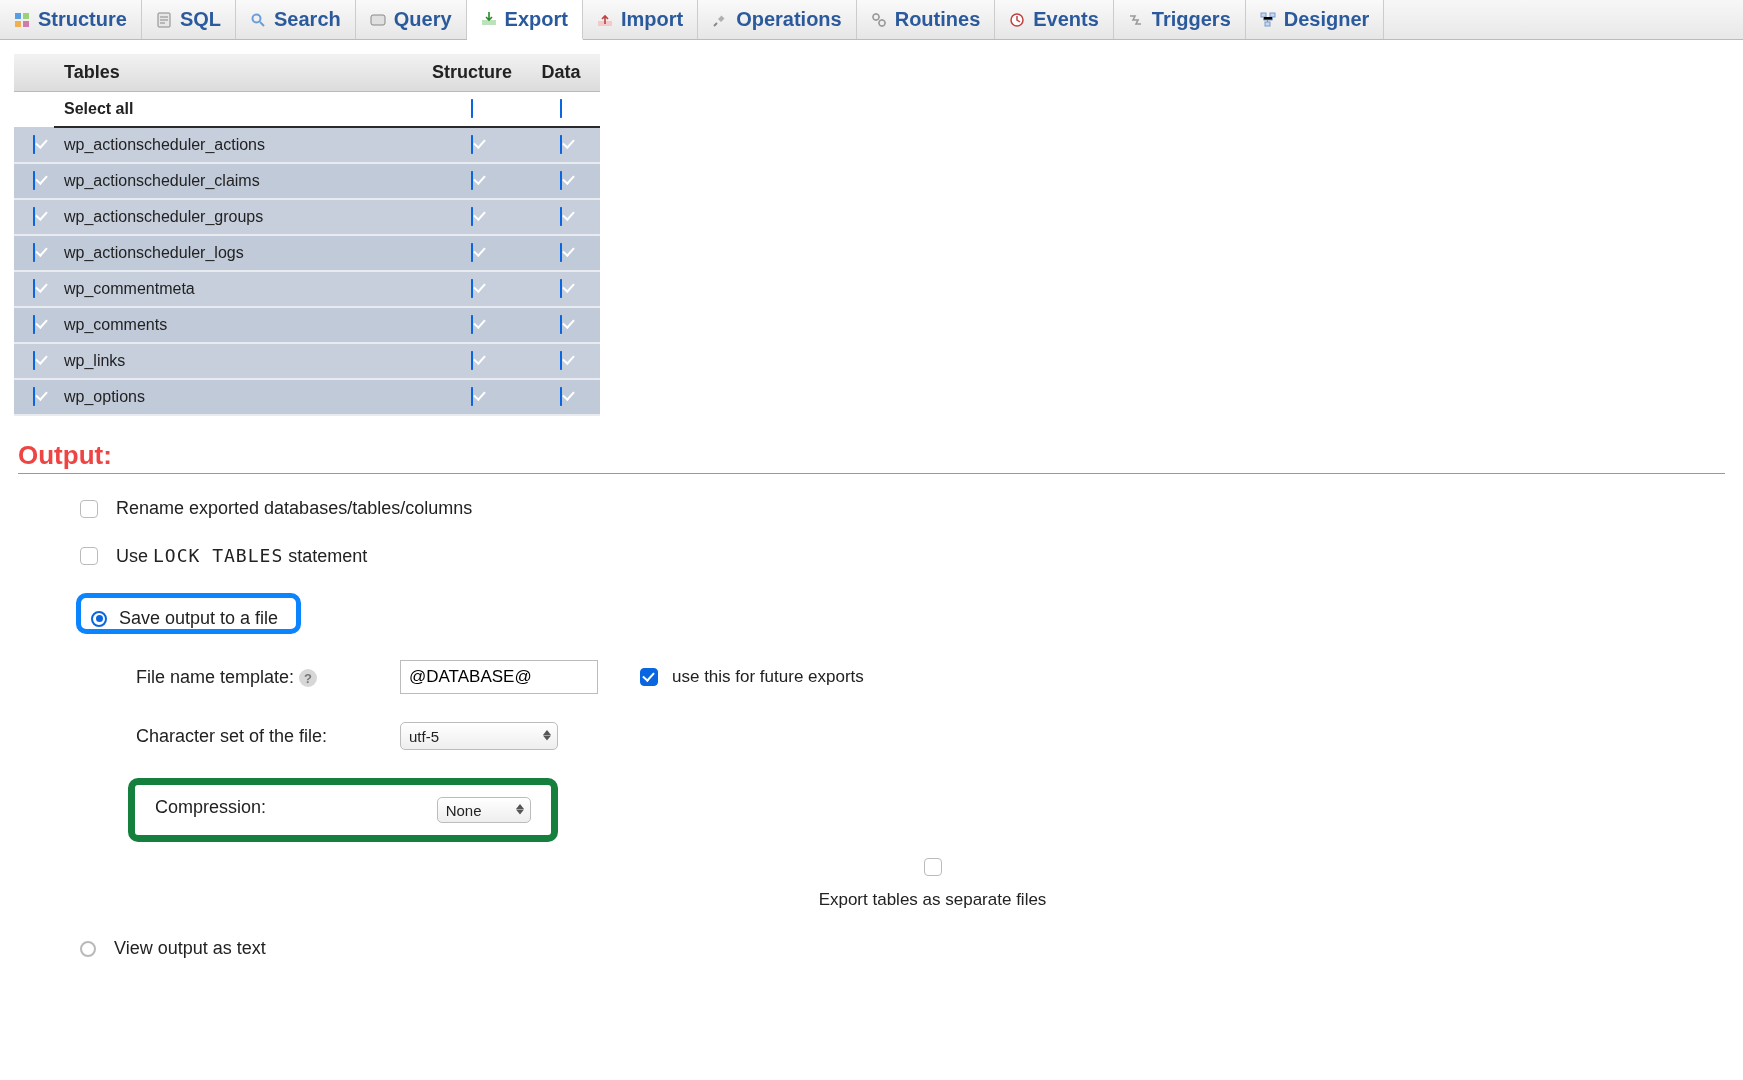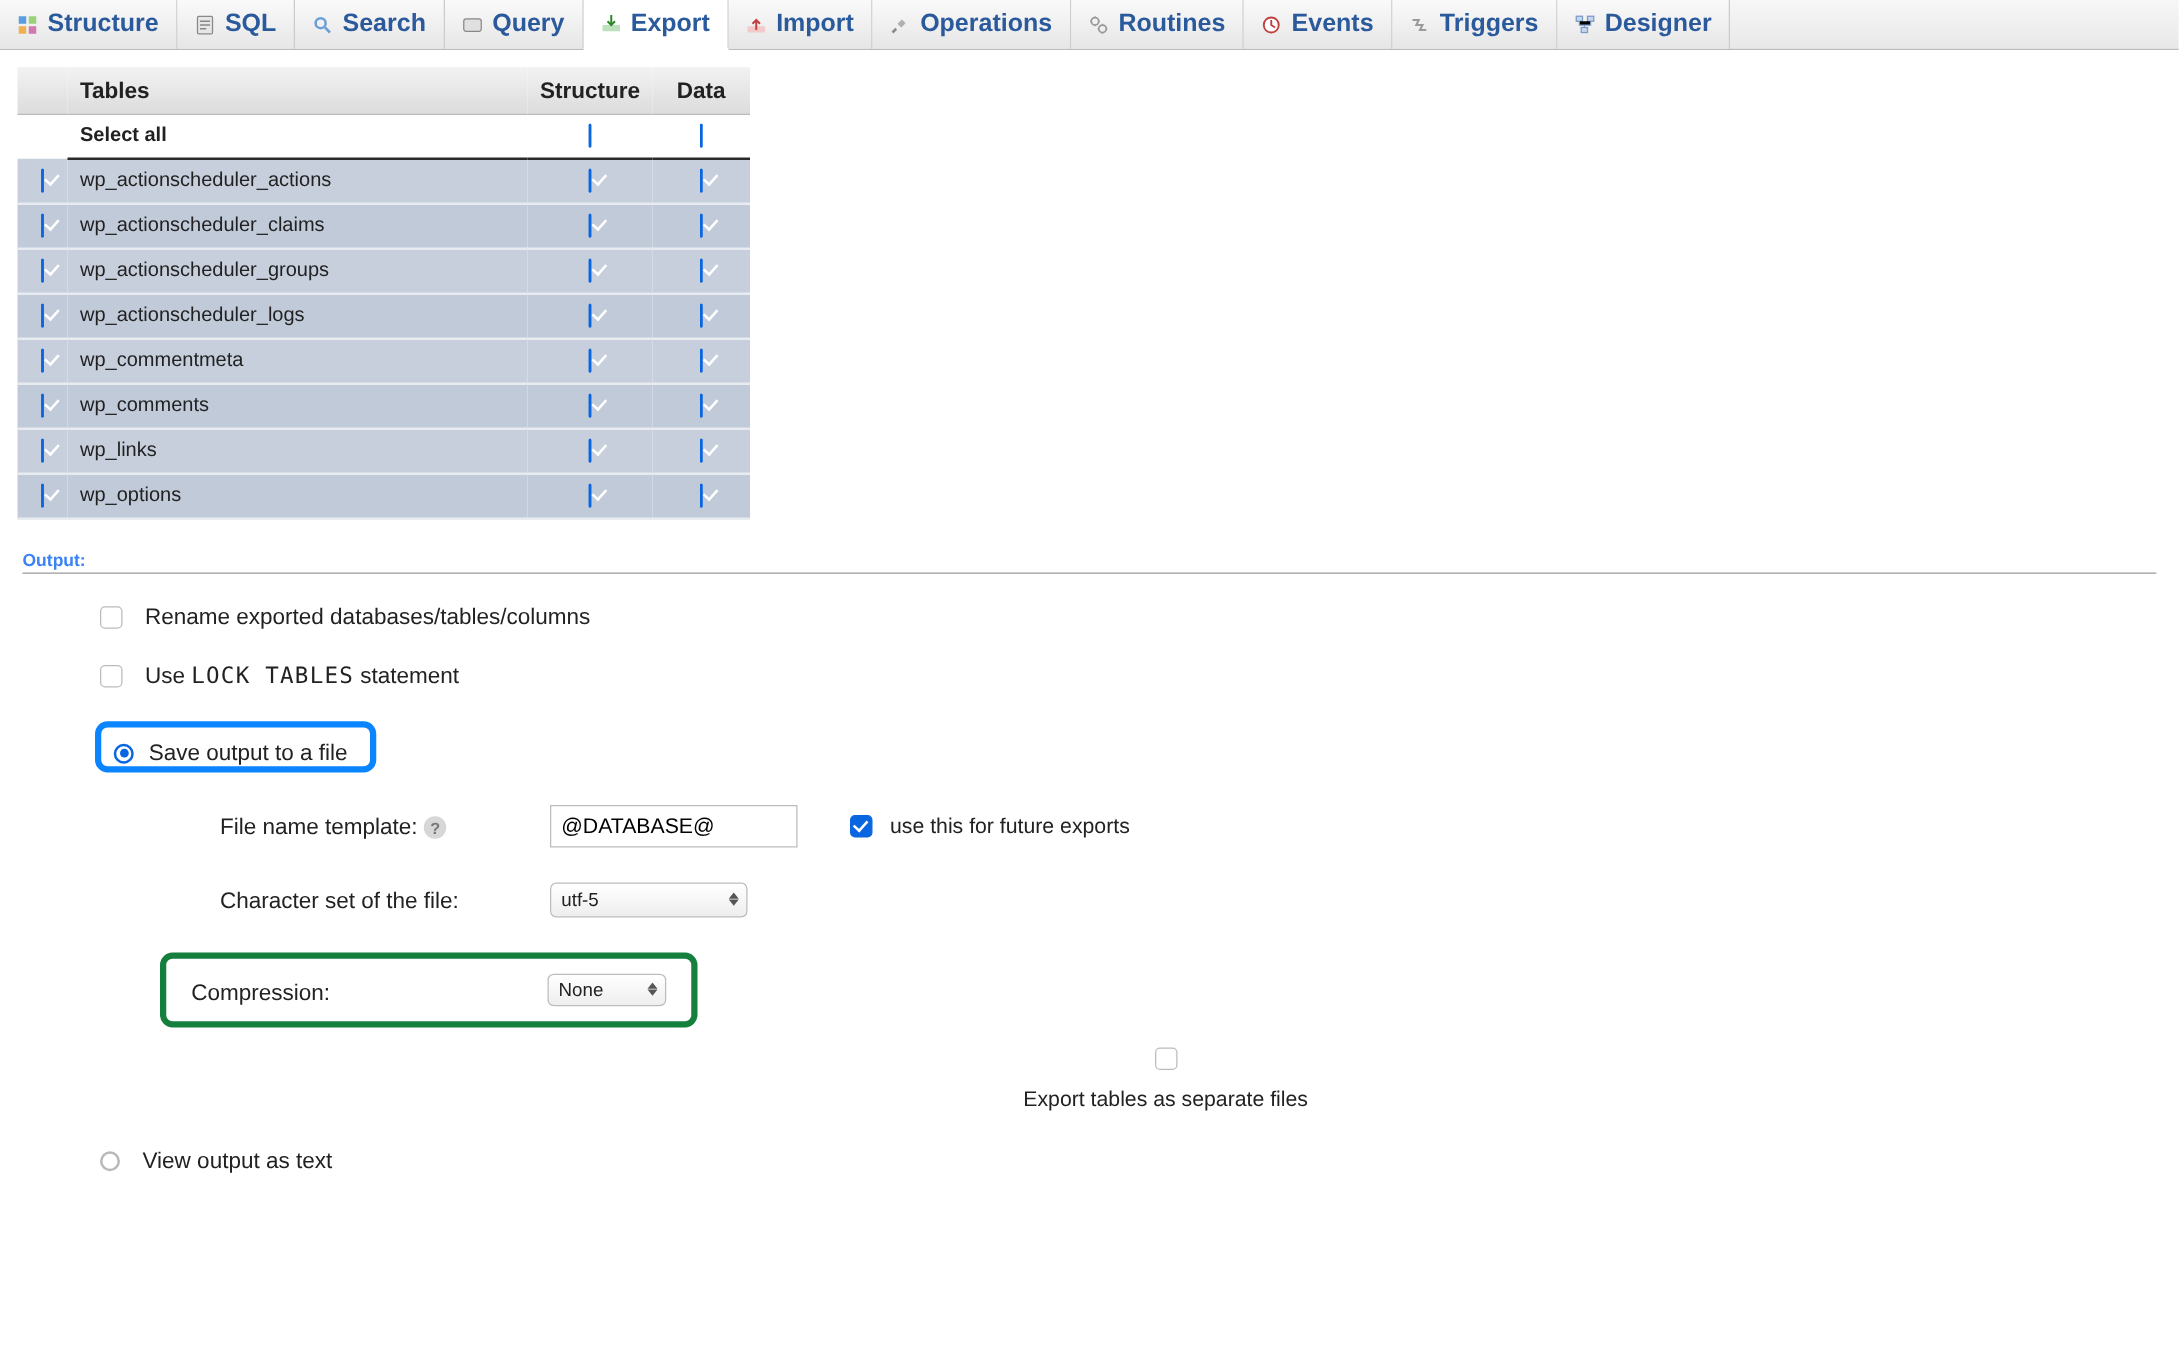--- a/index.html
+++ b/index.html
@@ -83,23 +83,23 @@
     transform: rotate(42deg);
   }
   .chk.empty {
     background: #fff;
     border-color: #bbb;
   }
   .chk.empty::after { display:none; }
   
   .output-section { padding: 24px 18px 40px 18px; }
   .section-h {
-    font-size: 14px;
+    font-size: 26px;
     font-weight: 700;
-    color: #3b82f6;
+    color: #ef4444;
     border-bottom: 1px solid #999;
     padding-bottom: 2px;
     margin-bottom: 24px;
     width: 100%;
   }
   .opt-rows { margin-left: 62px; }
   .opt-row { display:flex; align-items:center; gap: 18px; margin-bottom: 26px; font-size: 18px; }
   .radio {
     appearance: none;
     width: 16px; height: 16px;
@@ -118,25 +118,25 @@
   }
   .highlight-box {
     border: 5px solid #0a84ff;
     border-radius: 10px;
     padding: 10px 18px 0 10px;
     display: inline-flex;
     align-items: center;
     gap: 12px;
   }
   .highlight-row {
-    border: 5px solid #15803d;
+    border: 7px solid #15803d;
     border-radius: 10px;
     padding: 12px 20px;
     display: flex;
-    align-items: flex-end;
+    align-items: flex-start;
     gap: 38px;
     width: 430px;
   }
   .field-label { width: 250px; font-size: 18px; }
   .text-input {
     height: 34px; width: 198px;
     border: 1px solid #bcbcbc;
     padding: 4px 8px;
     font-size: 17px;
   }
@@ -171,21 +171,21 @@
     border-right: 4px solid transparent;
     border-bottom: 5px solid #555;
     transform: translateY(-120%);
   }
   .help-icon {
     width:18px;height:18px;border-radius:50%;
     background:#d7d7d7;color:#777;
     display:inline-flex;align-items:center;justify-content:center;
     font-size:13px;font-weight:700;
   }
-  .form-row { display:flex; align-items:center; gap: 14px; margin-bottom: 28px; margin-left: 96px; }
+  .form-row { display:flex; align-items:center; gap: 14px; margin-bottom: 28px; margin-left: 56px; }
   .monotext { font-family: ui-monospace, Menlo, monospace; letter-spacing: 1px; }
 </style>
 </head>
 <body>
 
 <div class="tabbar" id="tabbar">
     <div class="tab">
       <span class="tab-icon">
         <svg width="16" height="16" viewBox="0 0 16 16">
           <rect x="1" y="1" width="6" height="6" fill="#5a9de0"></rect>

